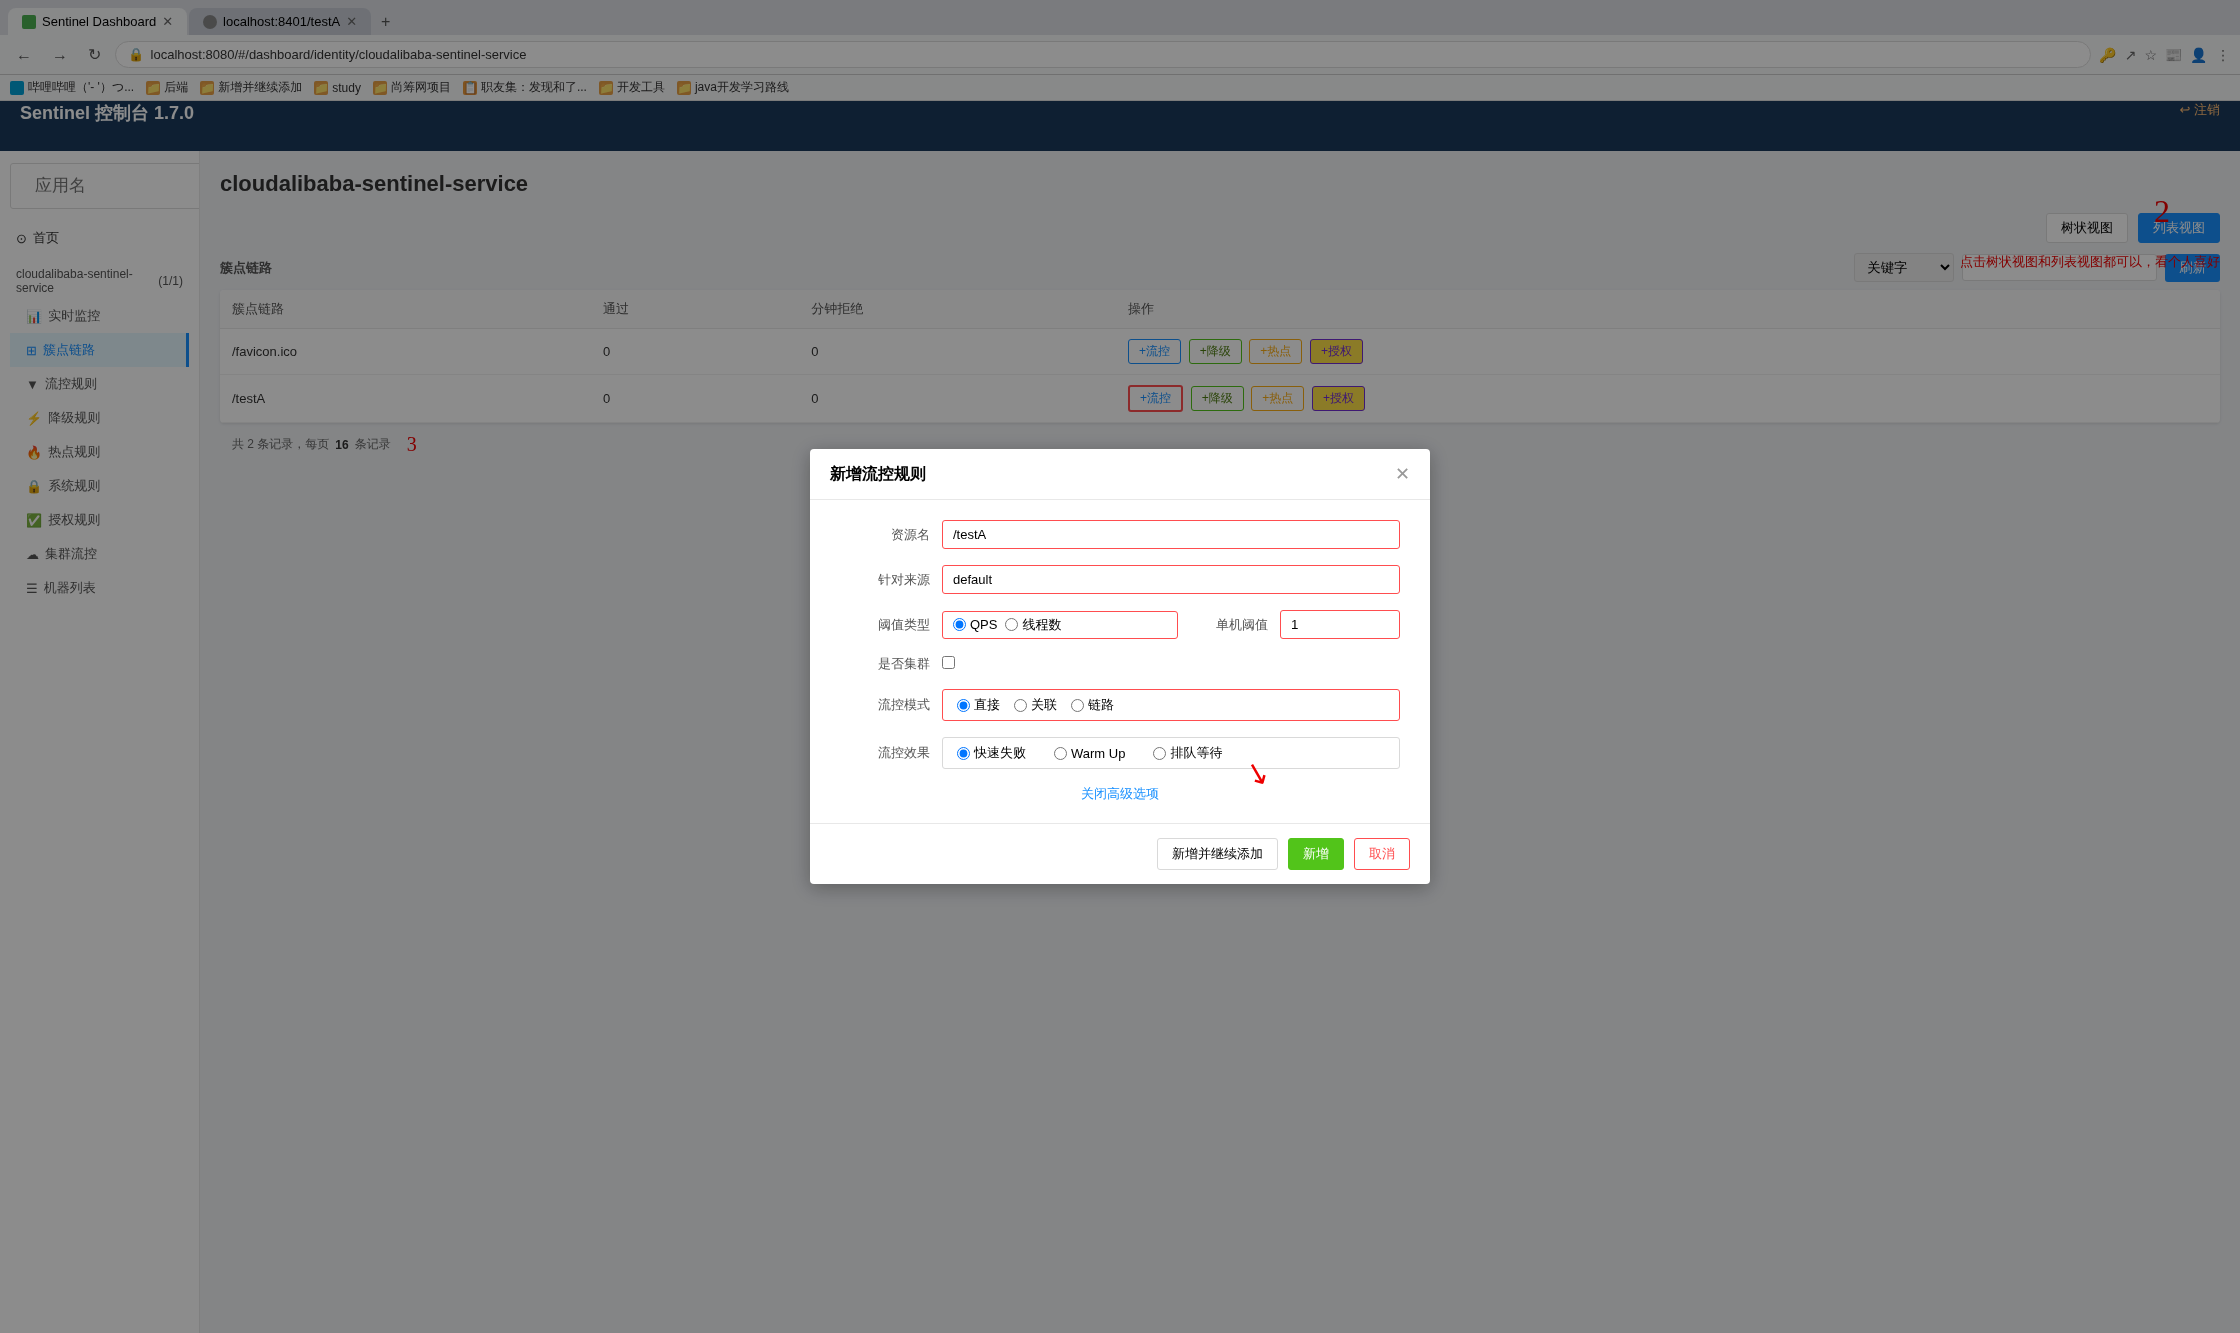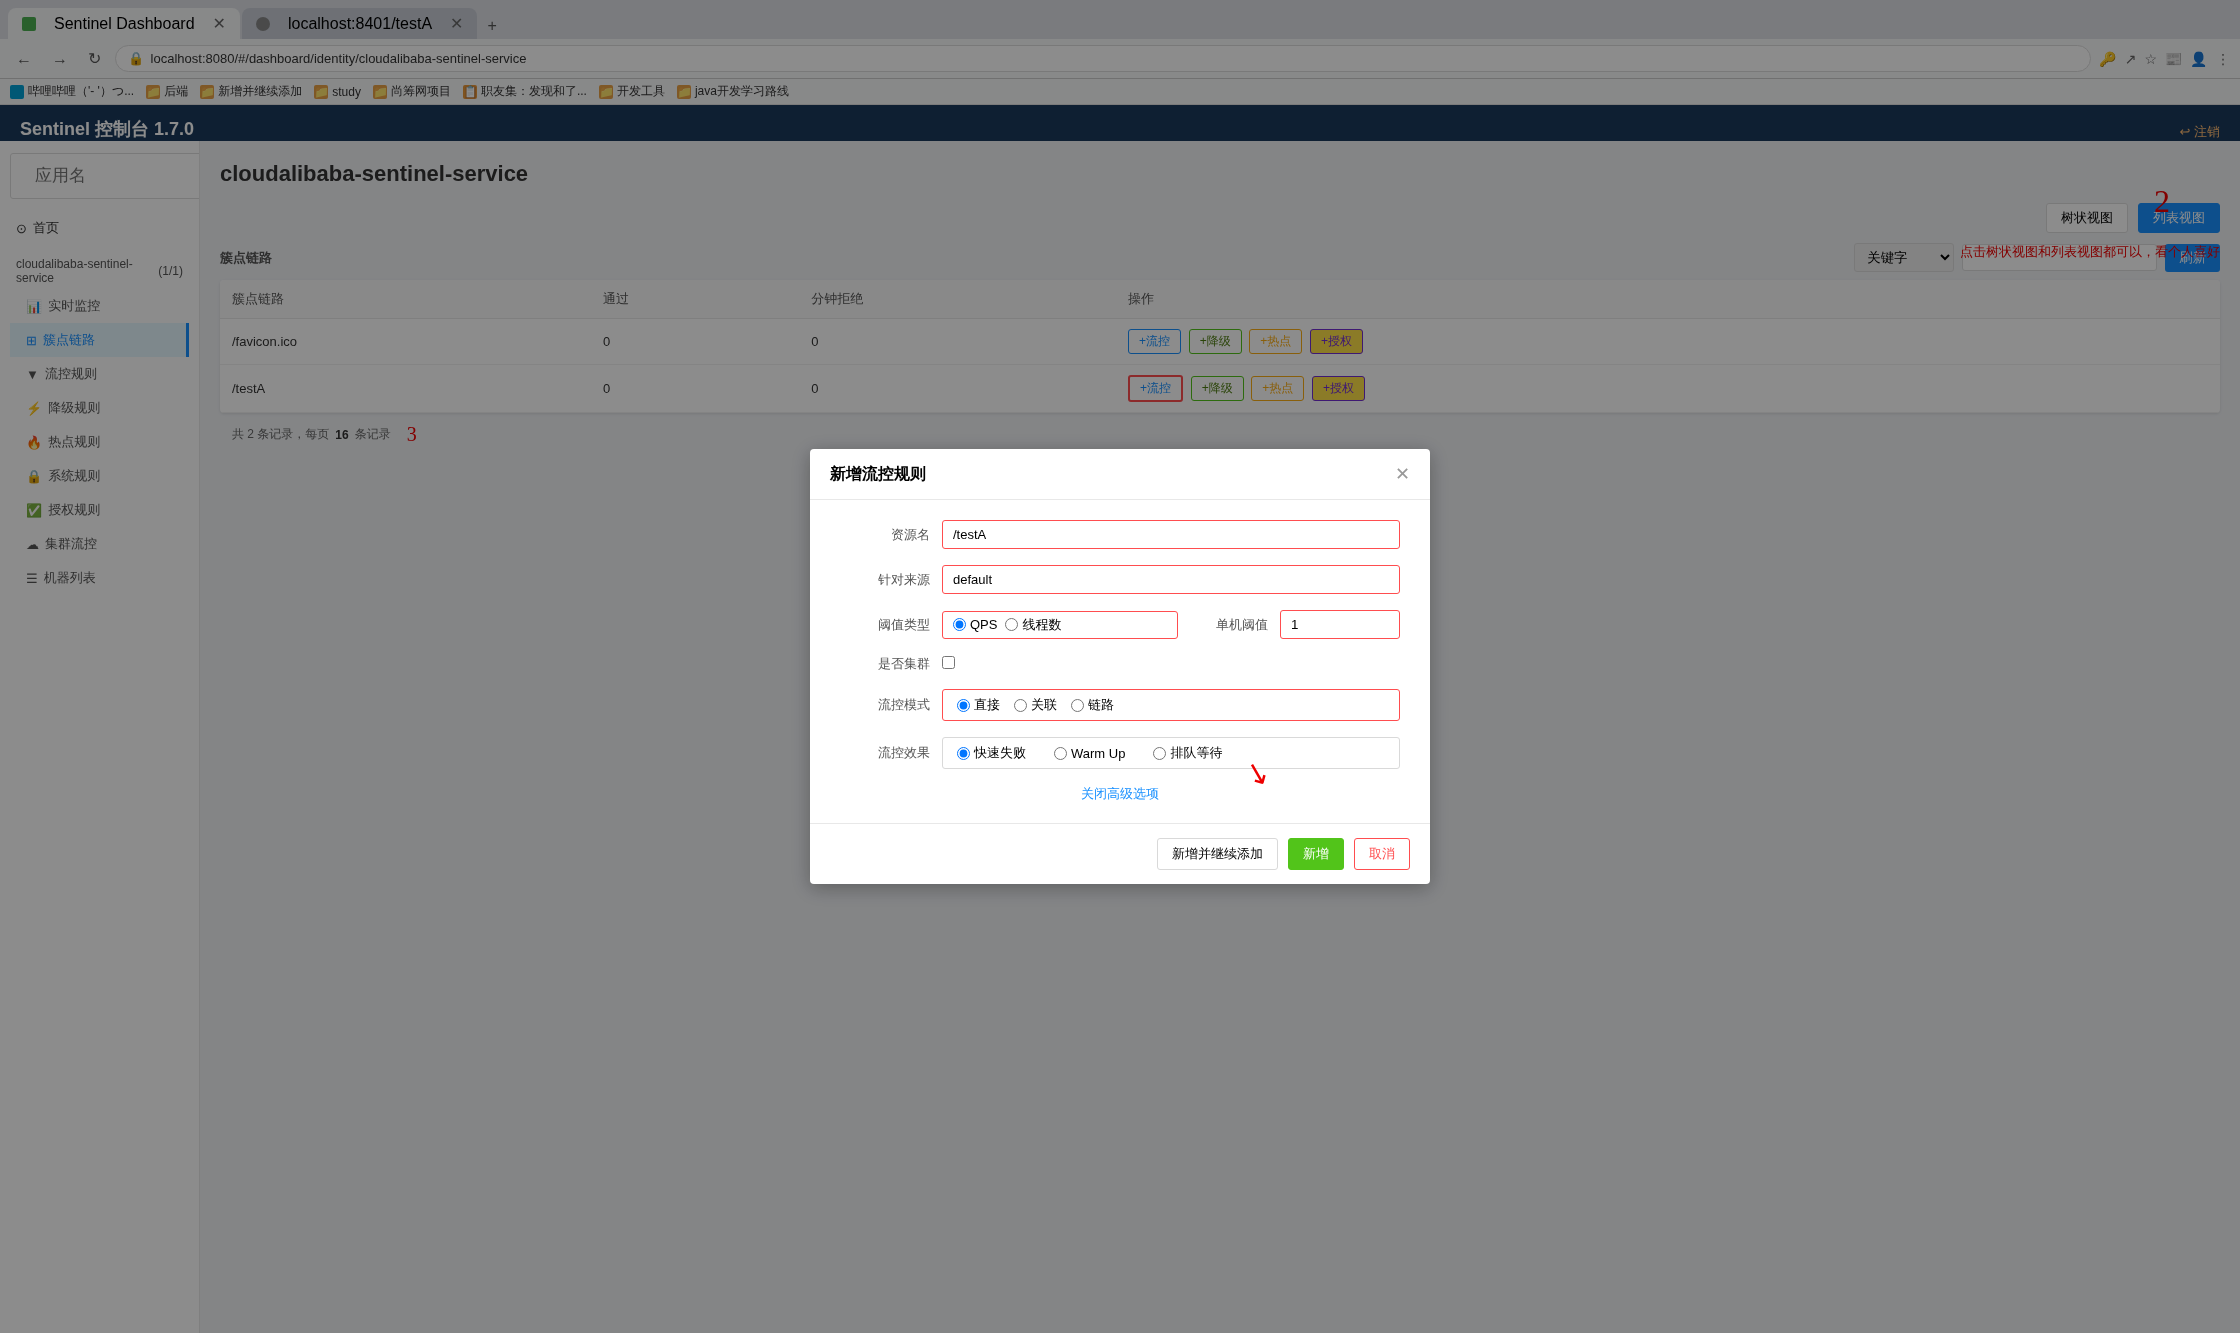--- a/index.html
+++ b/index.html
@@ -1,41 +1,41 @@
 <!DOCTYPE html>
 <html><head>
   <meta charset="utf-8">
   <style>
     * { box-sizing: border-box; margin: 0; padding: 0; }
     body { font-family: 'Microsoft YaHei', Arial, sans-serif; font-size: 13px; background: #f0f2f5; overflow: hidden; }
 
     
     .browser-chrome { background: #dee1e6; width: 100%; }
     .tab-bar { display: flex; align-items: flex-end; padding: 8px 0 0 8px; gap: 2px; background: #dee1e6; }
-    .tab { display: flex; align-items: center; padding: 6px 14px; border-radius: 8px 8px 0 0; font-size: 16px; gap: 18px; min-width: 160px; }
+    .tab { display: flex; align-items: center; padding: 6px 14px; border-radius: 8px 8px 0 0; font-size: 13px; gap: 6px; min-width: 160px; }
     .tab.active { background: #f8f9fa; }
     .tab.inactive { background: #c8cdd6; }
     .tab-icon { width: 14px; height: 14px; background: #4CAF50; border-radius: 2px; display: inline-block; }
     .tab-icon-globe { width: 14px; height: 14px; border-radius: 50%; background: #888; display: inline-block; }
     .tab-close { margin-left: auto; color: #666; cursor: pointer; }
     .tab-new { background: none; border: none; font-size: 16px; cursor: pointer; color: #555; padding: 4px 8px; }
 
     .address-bar { background: #f8f9fa; display: flex; align-items: center; padding: 6px 10px; gap: 8px; border-bottom: 1px solid #ccc; }
     .nav-btn { background: none; border: none; cursor: pointer; color: #555; font-size: 16px; padding: 2px 6px; }
     .address-input { flex: 1; padding: 5px 12px; border: 1px solid #ddd; border-radius: 20px; background: #fff; font-size: 13px; display: flex; align-items: center; gap: 6px; }
     .address-input span { color: #333; }
     .addr-icons { display: flex; gap: 8px; color: #666; font-size: 14px; }
 
     .bookmarks-bar { background: #f8f9fa; padding: 4px 10px; display: flex; align-items: center; gap: 12px; border-bottom: 1px solid #e0e0e0; font-size: 12px; }
     .bookmark-item { display: flex; align-items: center; gap: 4px; cursor: pointer; color: #333; white-space: nowrap; }
     .bk-icon { width: 14px; height: 14px; border-radius: 2px; display: inline-block; }
 
     
     .app { display: flex; flex-direction: column; height: calc(100vh - 100px); }
-    .app-header { background: #1a3a5c; color: white; padding: 0 20px; display: flex; align-items: flex-end; height: 36px; }
+    .app-header { background: #1a3a5c; color: white; padding: 0 20px; display: flex; align-items: flex-start; height: 50px; }
     .app-title { font-size: 18px; font-weight: bold; flex: 1; }
     .app-logout { color: #fdba74; font-size: 13px; cursor: pointer; }
 
     .app-body { display: flex; flex: 1; overflow: hidden; }
 
     
     .sidebar { width: 200px; background: #fff; border-right: 1px solid #e8e8e8; overflow-y: auto; }
     .sidebar-search { padding: 12px 10px; display: flex; gap: 6px; }
     .sidebar-search input { flex: 1; padding: 5px 24px; border: 1px solid #ddd; border-radius: 3px; font-size: 17px; }
     .sidebar-search button { padding: 5px 10px; background: #fff; border: 1px solid #ddd; border-radius: 3px; cursor: pointer; font-size: 12px; }

